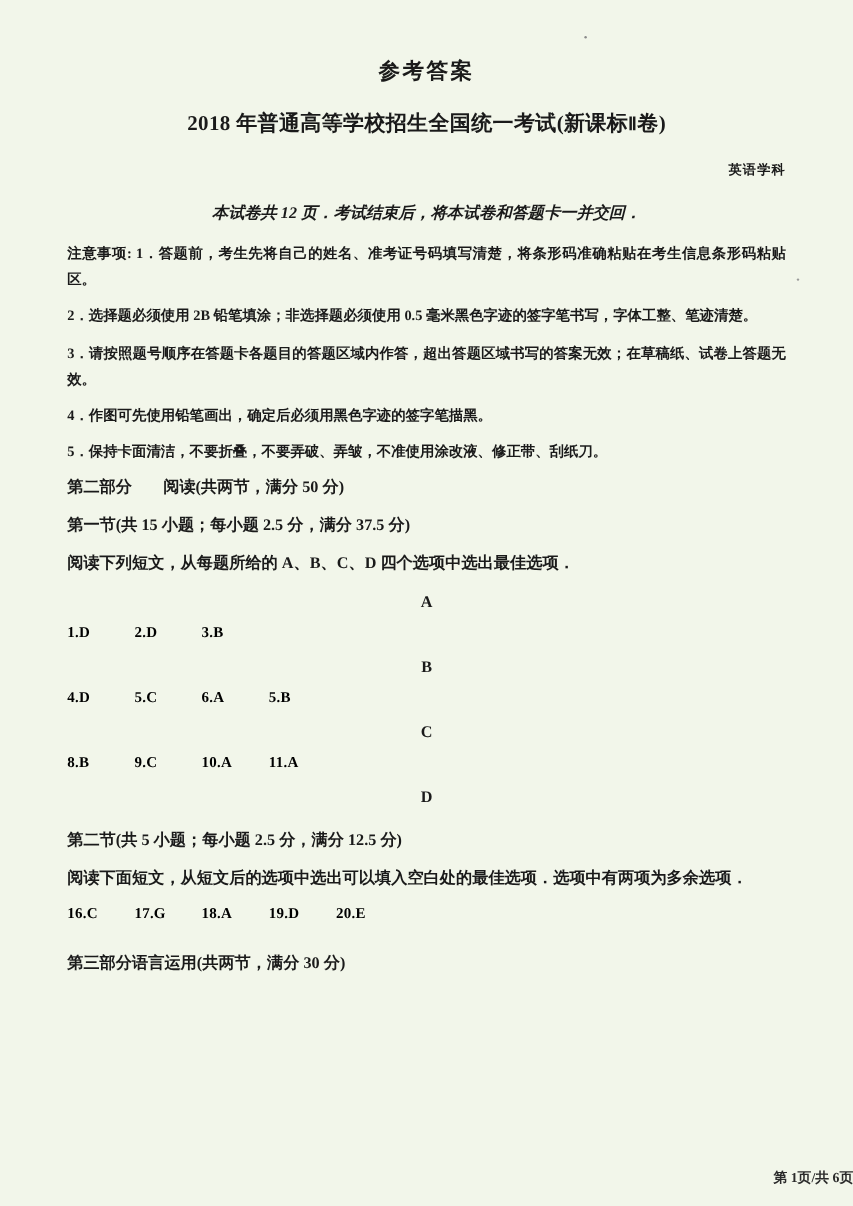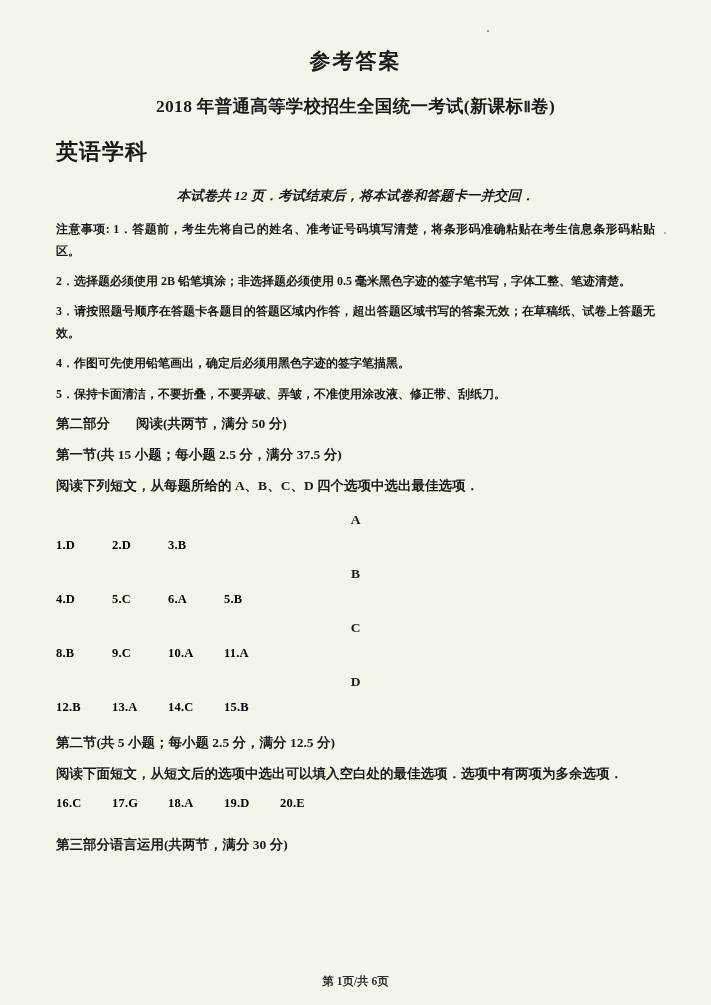--- a/index.html
+++ b/index.html
@@ -37,40 +37,40 @@
     position: absolute;
     top: 232px;
     left: 664px;
     width: 2px;
     height: 2px;
     background: #9a9a9a;
     border-radius: 50%;
   }
   .title-main {
     text-align: center;
-    font-size: 21px;
+    font-size: 18px;
     font-weight: bold;
     letter-spacing: 2px;
     margin-top: 22px;
     line-height: 1.3;
   }
   .title-sub {
     text-align: center;
     font-size: 17.5px;
     font-weight: bold;
     margin-top: 20px;
     line-height: 1.3;
     letter-spacing: 0.3px;
   }
   .title-sub .sup {
     font-size: 15px;
   }
   .title-subject {
-    text-align: left;
-    font-size: 22px;
+    text-align: right;
+    font-size: 11px;
     font-weight: bold;
     margin-top: 20px;
     line-height: 1.3;
     letter-spacing: 1px;
   }
   .notice-line {
     text-align: center;
     font-size: 13.5px;
     font-weight: bold;
     margin-top: 20px;
@@ -114,21 +114,21 @@
   .answers span.ans {
     display: inline-block;
   }
   .answers.row4 span.ans { width: 56px; }
   .answers.row4b span.ans { width: 56px; }
   .footer {
     position: absolute;
     bottom: 16px;
     left: 0;
     width: 711px;
-    text-align: center;
+    text-align: right;
     font-size: 11.5px;
     font-weight: bold;
     color: #2b2b2b;
   }
 </style>
 </head>
 <body>
 
 <div class="page">
 
@@ -164,23 +164,20 @@
   <div class="answers row4">
     <span class="ans">4.D</span><span class="ans">5.C</span><span class="ans">6.A</span><span class="ans">5.B</span>
   </div>
 
   <div class="group-letter">C</div>
   <div class="answers row4">
     <span class="ans">8.B</span><span class="ans">9.C</span><span class="ans">10.A</span><span class="ans">11.A</span>
   </div>
 
   <div class="group-letter">D</div>
-  <div class="answers row4">
-    <span class="ans">12.B</span><span class="ans">13.A</span><span class="ans">14.C</span><span class="ans">15.B</span>
-  </div>
 
   <div class="section-line" style="margin-top:16px;">第二节(共 5 小题；每小题 2.5 分，满分 12.5 分)</div>
   <div class="section-line">阅读下面短文，从短文后的选项中选出可以填入空白处的最佳选项．选项中有两项为多余选项．</div>
 
   <div class="answers row4b">
     <span class="ans">16.C</span><span class="ans">17.G</span><span class="ans">18.A</span><span class="ans">19.D</span><span class="ans">20.E</span>
   </div>
 
   <div class="section-line" style="margin-top:22px;">第三部分语言运用(共两节，满分 30 分)</div>
 

